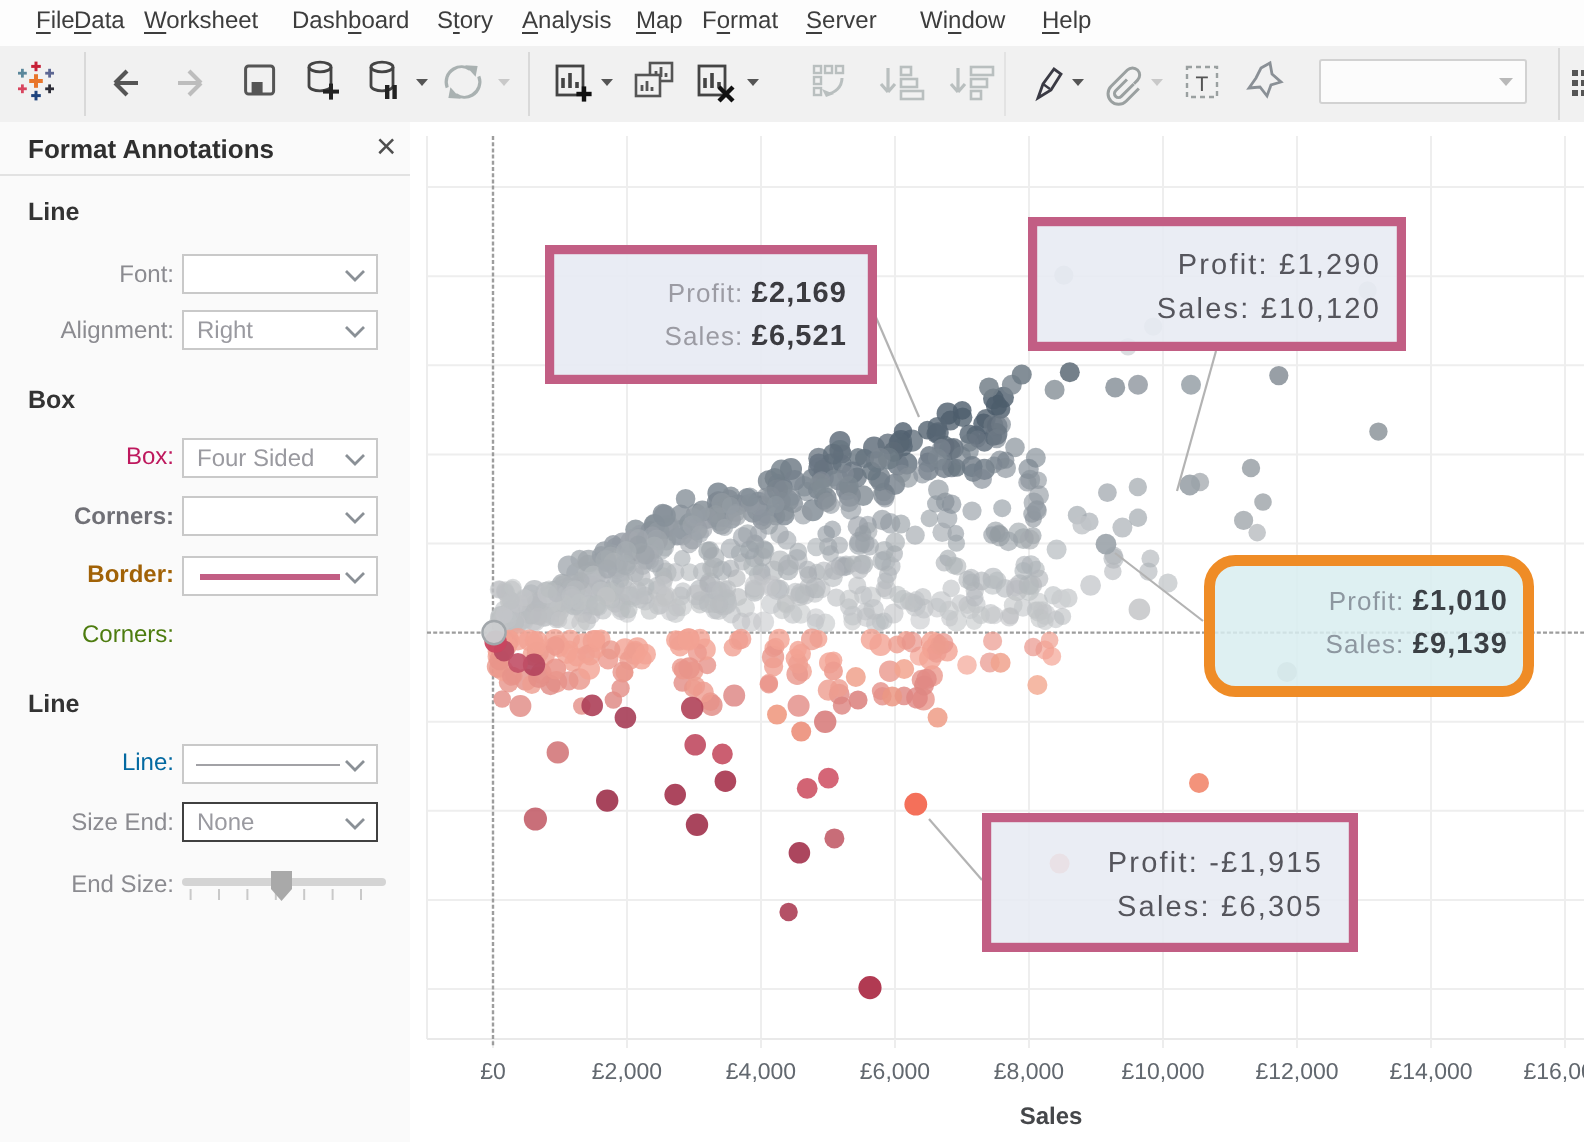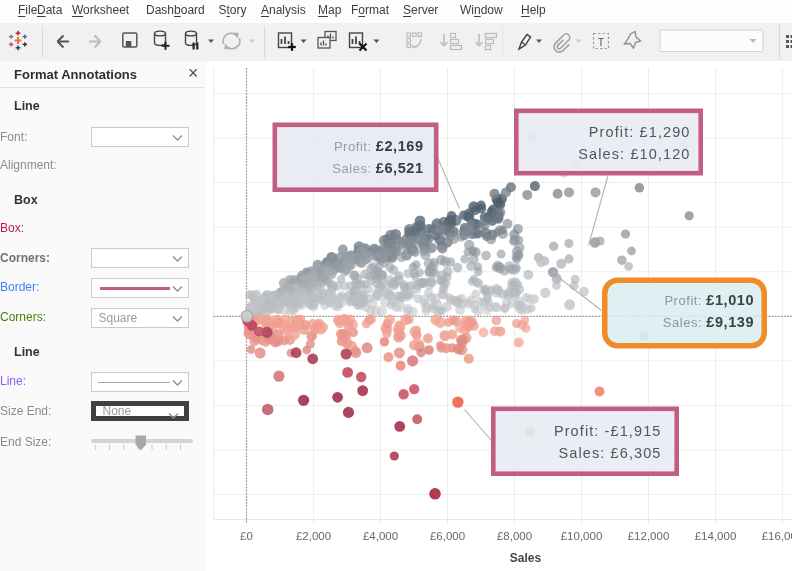--- a/index.html
+++ b/index.html
@@ -5,21 +5,21 @@
   font-family:"Liberation Sans", sans-serif; }
 #menubar { position:absolute; left:0; top:0; width:792px; height:23px; background:#fdfdfd; }
 .mi { position:absolute; top:3px; font-size:12px; color:#3d3d3d; }
 .mi u { text-decoration:underline; text-underline-offset:1.5px; }
 #toolbar { position:absolute; left:0; top:23px; width:792px; height:38px; background:#f1f1f1; }
 #panel { position:absolute; left:0; top:61px; width:206px; height:510px; background:#fafafa;
   border-right:1px solid #c0c0c0; }
 .phead { position:absolute; left:14px; top:5.5px; font-size:13px; font-weight:700; color:#2f2f2f; }
 .pclose { position:absolute; left:188px; top:2px; font-size:17.5px; color:#4f4f4f; font-weight:400; }
 .sect { position:absolute; left:14px; font-size:12.5px; font-weight:700; color:#333; }
-.lbl { position:absolute; width:87px; left:0; font-size:12px; }
+.lbl { position:absolute; width:87px; text-align:right; left:0; font-size:12px; }
 #chart { position:absolute; left:205px; top:61px; width:587px; height:510px; background:#fff; }
 </style></head>
 <body>
 <div id="menubar">
     <span class="mi" style="left:18px"><u>F</u>ile</span>
     <span class="mi" style="left:37px"><u>D</u>ata</span>
     <span class="mi" style="left:72px"><u>W</u>orksheet</span>
     <span class="mi" style="left:146px">Dash<u>b</u>oard</span>
     <span class="mi" style="left:218.5px">S<u>t</u>ory</span>
     <span class="mi" style="left:261px"><u>A</u>nalysis</span>
@@ -129,52 +129,58 @@
 <div class="pclose">×</div>
 <div style="position:absolute;left:0;top:26px;width:205px;height:1px;background:#e2e2e2"></div>
 <div class="sect" style="top:38px">Line</div>
 <div class="lbl" style="top:68.5px;color:#8b8b90">Font:</div>
     <div style="position:absolute;left:90.5px;top:66px;width:98.5px;height:20px;background:#fff;border:1px solid #c9c9c9;box-sizing:border-box">
       <svg style="position:absolute;right:5px;top:6px" width="11" height="8">
         <path d="M1 1.5 l4.5 4.5 4.5 -4.5" fill="none" stroke="#8a9096" stroke-width="1.4"></path>
       </svg>
     </div>
 <div class="lbl" style="top:96.5px;color:#8b8b90">Alignment:</div>
+    <div style="position:absolute;left:90.5px;top:94px;width:98.5px;height:20px;background:#fff;border:1px solid #c9c9c9;box-sizing:border-box">
+      <span style="position:absolute;left:7px;top:50%;transform:translateY(-50%);color:#9a9aa0;font-size:12px;white-space:nowrap">Right</span>
+      <svg style="position:absolute;right:5px;top:6px" width="11" height="8">
+        <path d="M1 1.5 l4.5 4.5 4.5 -4.5" fill="none" stroke="#8a9096" stroke-width="1.4"></path>
+      </svg>
+    </div>
 <div class="sect" style="top:131.5px">Box</div>
 <div class="lbl" style="top:160px;color:#be185d">Box:</div>
+    <div style="position:absolute;left:90.5px;top:157.5px;width:98.5px;height:20px;background:#fff;border:1px solid #c9c9c9;box-sizing:border-box">
+      <span style="position:absolute;left:7px;top:50%;transform:translateY(-50%);color:#9a9aa0;font-size:12px;white-space:nowrap">Four Sided</span>
+      <svg style="position:absolute;right:5px;top:6px" width="11" height="8">
+        <path d="M1 1.5 l4.5 4.5 4.5 -4.5" fill="none" stroke="#8a9096" stroke-width="1.4"></path>
+      </svg>
+    </div>
 <div class="lbl" style="top:189.5px;color:#707076;font-weight:700">Corners:</div>
     <div style="position:absolute;left:90.5px;top:187px;width:98.5px;height:20px;background:#fff;border:1px solid #c9c9c9;box-sizing:border-box">
       <svg style="position:absolute;right:5px;top:6px" width="11" height="8">
         <path d="M1 1.5 l4.5 4.5 4.5 -4.5" fill="none" stroke="#8a9096" stroke-width="1.4"></path>
       </svg>
     </div>
-<div class="lbl" style="top:219px;color:#3b82f6;font-weight:400">Border:</div>
+<div class="lbl" style="top:219px;color:#a16207;font-weight:700">Border:</div>
     <div style="position:absolute;left:90.5px;top:216.5px;width:98.5px;height:20px;background:#fff;border:1px solid #c9c9c9;box-sizing:border-box">
       <div style="position:absolute;left:8px;top:8px;width:70px;height:3.5px;background:#c25e84"></div>
       <svg style="position:absolute;right:5px;top:6px" width="11" height="8">
         <path d="M1 1.5 l4.5 4.5 4.5 -4.5" fill="none" stroke="#8a9096" stroke-width="1.4"></path>
       </svg>
     </div>
 <div class="lbl" style="top:249px;color:#4d7c0f">Corners:</div>
-    <div style="position:absolute;left:90.5px;top:246.5px;width:98.5px;height:20px;background:#fff;border:1px solid #c9c9c9;box-sizing:border-box">
-      <span style="position:absolute;left:7px;top:50%;transform:translateY(-50%);color:#9a9aa0;font-size:12px;white-space:nowrap">Square</span>
-      <svg style="position:absolute;right:5px;top:6px" width="11" height="8">
-        <path d="M1 1.5 l4.5 4.5 4.5 -4.5" fill="none" stroke="#8a9096" stroke-width="1.4"></path>
-      </svg>
-    </div>
 <div class="sect" style="top:284px">Line</div>
-<div class="lbl" style="top:313px;color:#8b5cf6">Line:</div>
+<div class="lbl" style="top:313px;color:#0369a1">Line:</div>
     <div style="position:absolute;left:90.5px;top:310.5px;width:98.5px;height:20px;background:#fff;border:1px solid #c9c9c9;box-sizing:border-box">
       <div style="position:absolute;left:6px;top:9px;width:72px;height:1px;background:#a2a2a6"></div>
       <svg style="position:absolute;right:5px;top:6px" width="11" height="8">
         <path d="M1 1.5 l4.5 4.5 4.5 -4.5" fill="none" stroke="#8a9096" stroke-width="1.4"></path>
       </svg>
     </div>
 <div class="lbl" style="top:342.5px;color:#8b8b90">Size End:</div>
-    <div style="position:absolute;left:90.5px;top:340px;width:98.5px;height:20px;background:#fff;border:5px solid #404040;box-sizing:border-box">
+    <div style="position:absolute;left:90.5px;top:340px;width:98.5px;height:20px;background:#fff;border:1px solid #404040;box-sizing:border-box">
       <span style="position:absolute;left:7px;top:50%;transform:translateY(-50%);color:#9a9aa0;font-size:12px;white-space:nowrap">None</span>
       <svg style="position:absolute;right:5px;top:6px" width="11" height="8">
         <path d="M1 1.5 l4.5 4.5 4.5 -4.5" fill="none" stroke="#8a9096" stroke-width="1.4"></path>
       </svg>
     </div>
 <div class="lbl" style="top:374px;color:#8b8b90">End Size:</div>
 <svg style="position:absolute;left:88px;top:371px" width="112" height="22">
       <rect x="3" y="7" width="102" height="4" rx="2" fill="#d4d4d4"></rect>
       <line x1="7.3" y1="12.5" x2="7.3" y2="18" stroke="#c9c9c9" stroke-width="1"></line>
       <line x1="21.5" y1="12.5" x2="21.5" y2="18" stroke="#c9c9c9" stroke-width="1"></line>

